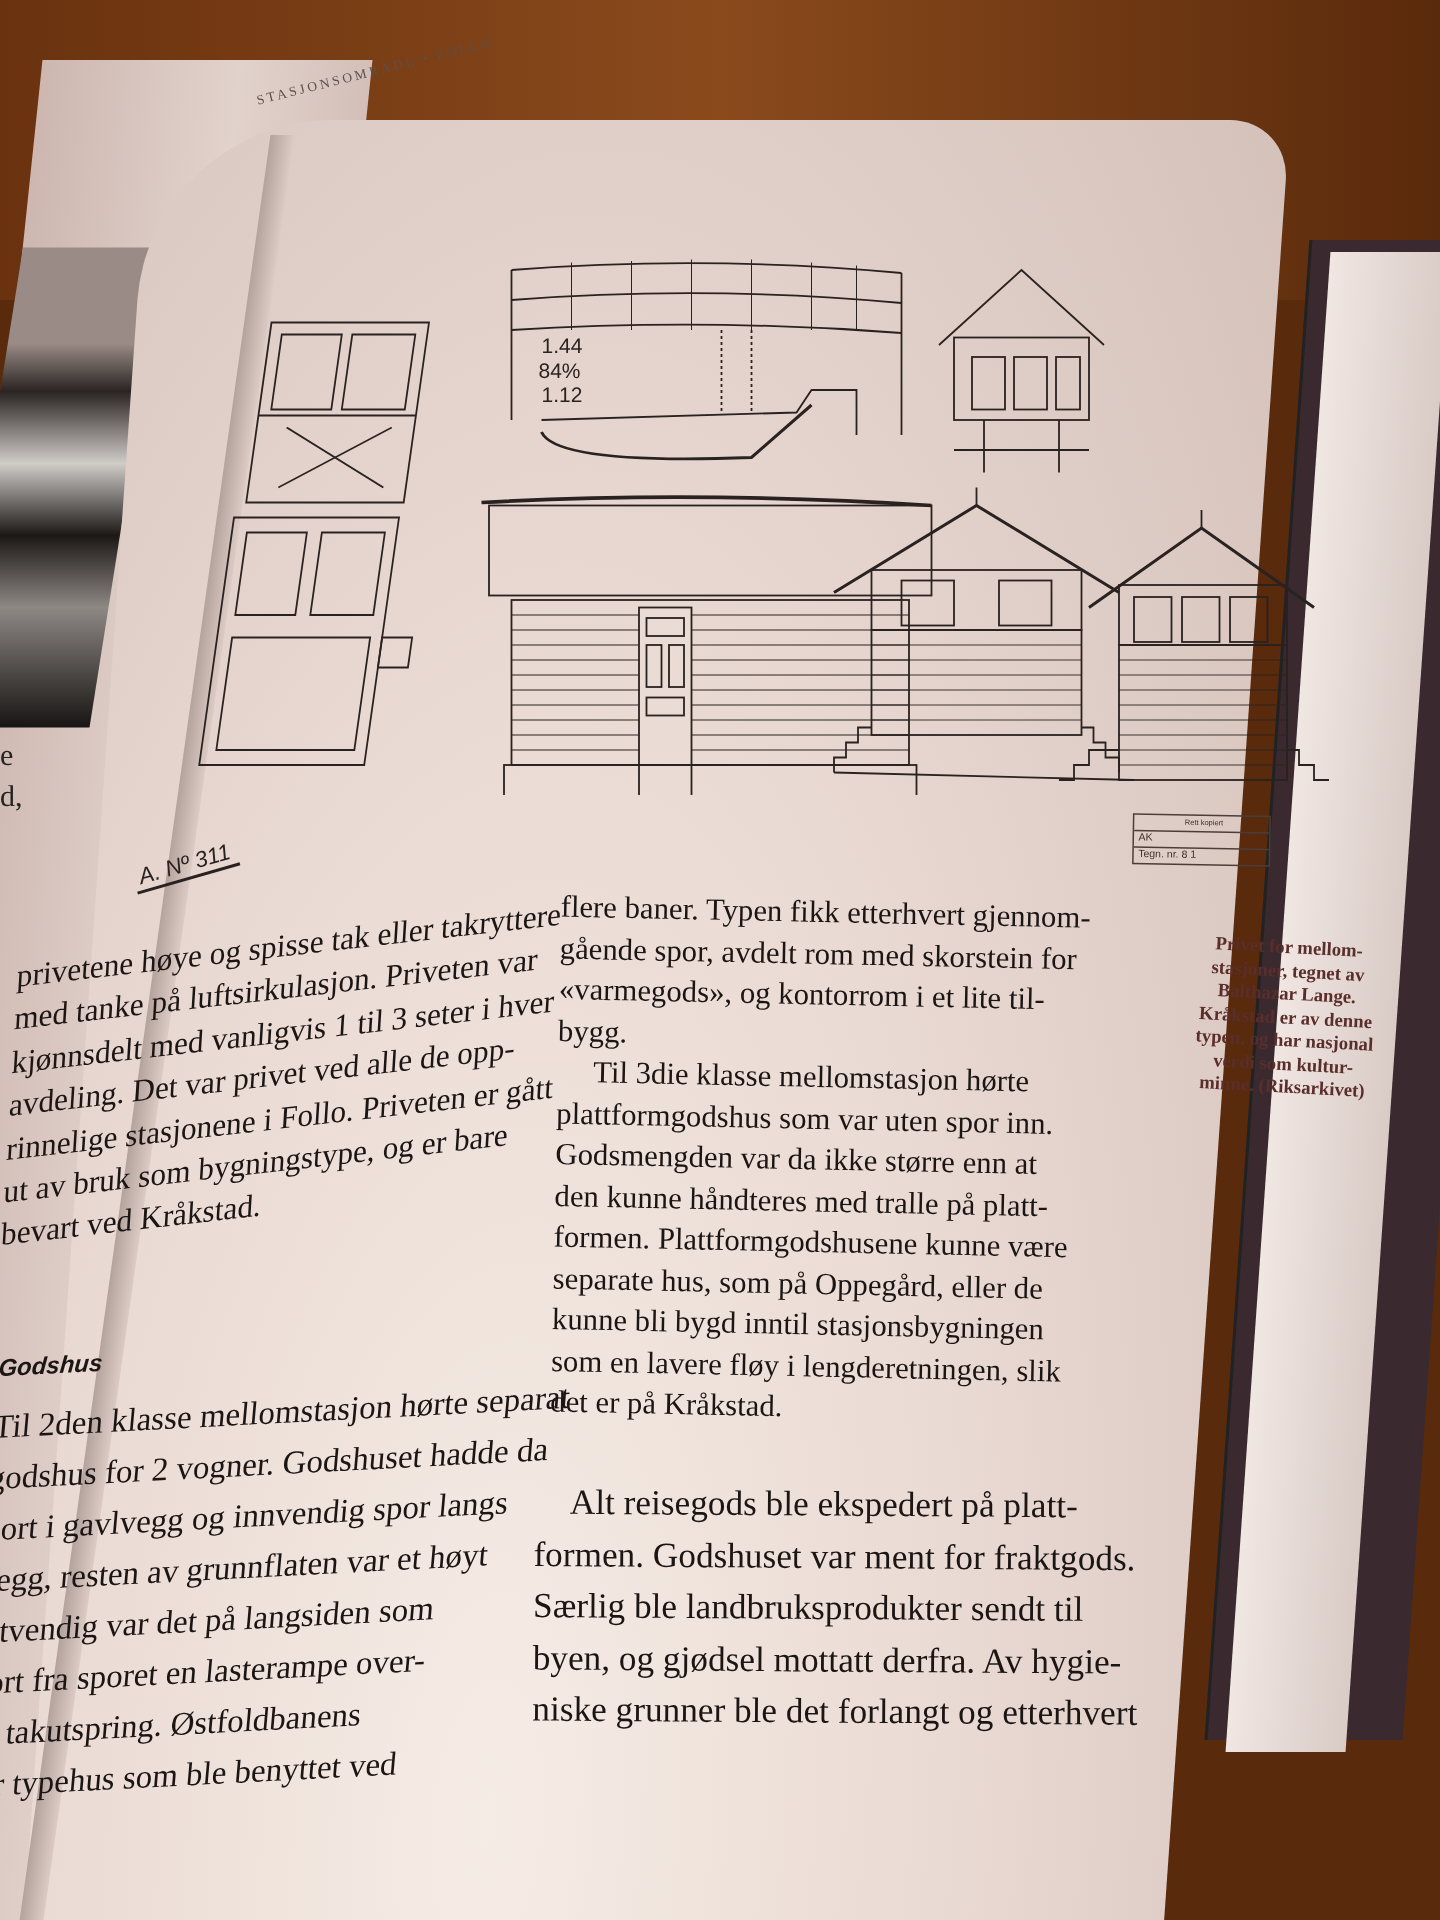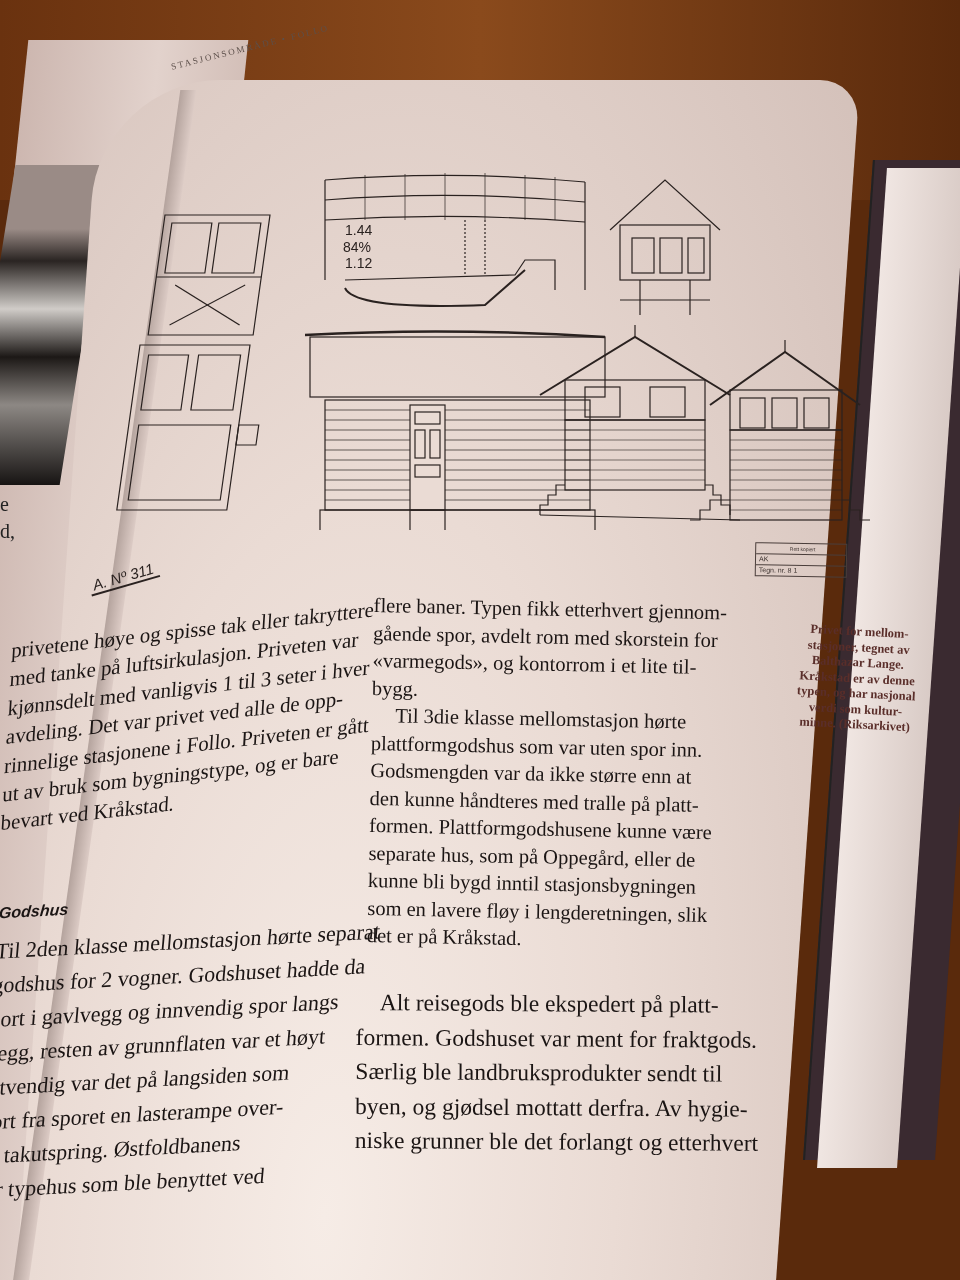--- a/index.html
+++ b/index.html
@@ -18,21 +18,21 @@
     background:linear-gradient(180deg,#9a8b86 0%,#9a8b86 20%,#2a2422 30%,#d0ccc8 45%,#1c1816 60%,#8d8884 75%,#171413 100%);
     transform:skewX(-9deg);}
   .left-frag{position:absolute;left:0px;font-size:20px;color:#222;}
   .page{position:absolute;left:100px;top:80px;width:760px;height:1260px;
     background:radial-gradient(ellipse at 40% 90%,#f6ece6 0%,#eadbd4 45%,#d4c1ba 100%);
     border-radius:120px 40px 0 0;transform:skewX(-4deg);transform-origin:top left;}
   .gutter{position:absolute;left:96px;top:90px;width:16px;height:1200px;
     background:linear-gradient(90deg,#b4a39d,#dccbc5);transform:skewX(-8deg);}
   .running-head{position:absolute;left:170px;top:62px;font-size:9px;letter-spacing:2px;
     color:#5c4f4a;transform:rotate(-14deg);transform-origin:left top;font-variant:small-caps;}
-  .drawings{position:absolute;left:110px;top:150px;width:760px;height:380px;}
+  .drawings{position:absolute;left:126px;top:150px;width:760px;height:380px;}
   .drawings svg{position:absolute;left:0;top:0;}
   .stamp{position:absolute;left:755px;top:543px;width:90px;height:32px;
     border:1.5px solid #4a3e3b;font-family:"Liberation Sans",sans-serif;font-size:7px;color:#3a302d;transform:rotate(1deg);}
   .stamp .row{border-top:1px solid #4a3e3b;height:10px;padding-left:3px;line-height:10px;}
   .stamp .row:first-child{border-top:none;text-align:center;font-size:5px;}
   .handnote{position:absolute;left:88px;top:568px;font-family:"Liberation Sans",sans-serif;
     font-style:italic;font-size:15px;color:#2a2220;transform:rotate(-16deg);
     border-bottom:2px solid #2a2220;padding:0 4px;}
   .col{position:absolute;color:#1b1514;font-size:21px;line-height:28.4px;}
   .col p{margin:0;white-space:nowrap;}

